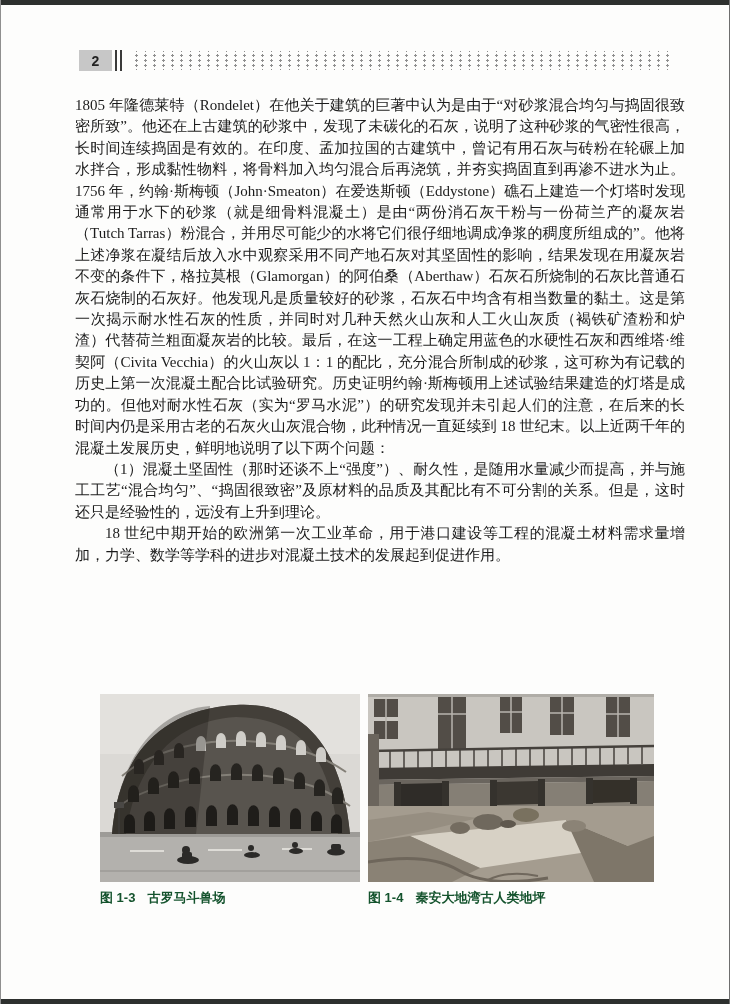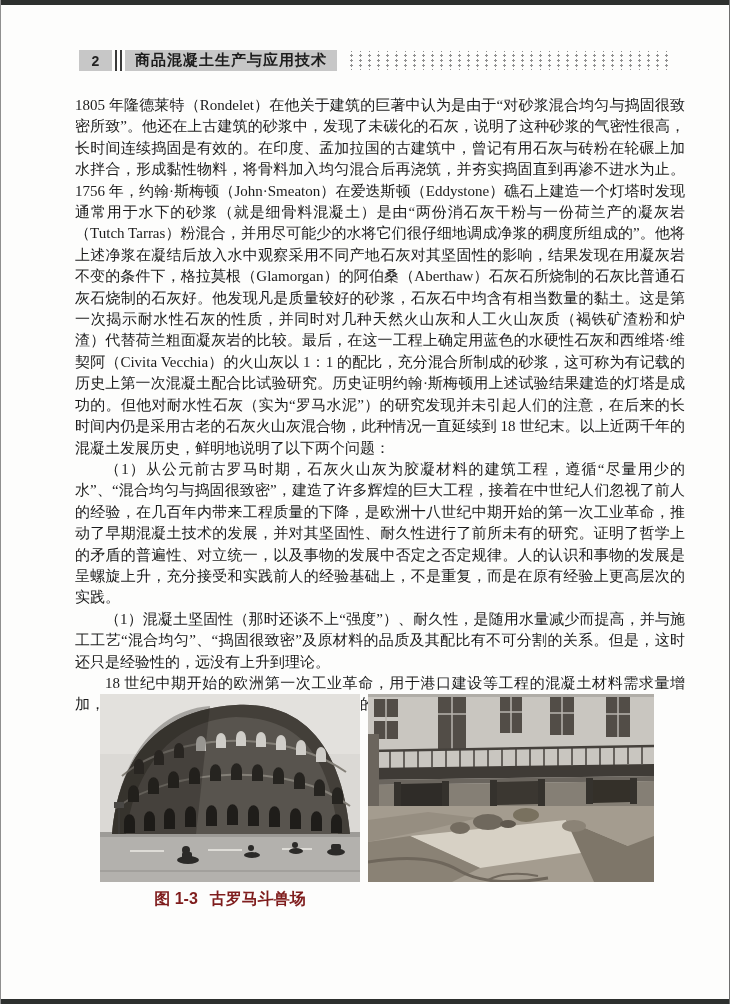--- a/index.html
+++ b/index.html
@@ -57,43 +57,41 @@
   .bodytext p.indent{text-indent:2em;}
 
   
   .figures{
     position:absolute;top:694px;left:99px;
     display:flex;gap:8px;align-items:flex-start;
   }
   figure{margin:0;}
   figure svg{display:block;}
   figcaption{
-    margin-top:7px;text-align:center;
+    margin-top:7px;text-align:left;
     font-family:"Liberation Sans","DejaVu Sans",sans-serif;
-    font-size:16px;font-weight:bold;color:#7f1d1d;
+    font-size:13px;font-weight:bold;color:#14532d;
   }
   figcaption .cap-title{margin-left:12px;}
 </style>
 </head>
 <body>
 
 <div class="page">
 
   <div class="scan-edge top"></div>
 
   <header class="hdr">
     <div class="pagenum">2</div>
     <div class="vbar"></div>
-    <div class="titlebox">商品混凝土生产与应用技术</div>
     <div class="dots"></div>
   </header>
 
   <main class="bodytext">
     <p>1805 年隆德莱特（Rondelet）在他关于建筑的巨著中认为是由于“对砂浆混合均匀与捣固很致密所致”。他还在上古建筑的砂浆中，发现了未碳化的石灰，说明了这种砂浆的气密性很高，长时间连续捣固是有效的。在印度、孟加拉国的古建筑中，曾记有用石灰与砖粉在轮碾上加水拌合，形成黏性物料，将骨料加入均匀混合后再浇筑，并夯实捣固直到再渗不进水为止。1756 年，约翰·斯梅顿（John·Smeaton）在爱迭斯顿（Eddystone）礁石上建造一个灯塔时发现通常用于水下的砂浆（就是细骨料混凝土）是由“两份消石灰干粉与一份荷兰产的凝灰岩（Tutch Tarras）粉混合，并用尽可能少的水将它们很仔细地调成净浆的稠度所组成的”。他将上述净浆在凝结后放入水中观察采用不同产地石灰对其坚固性的影响，结果发现在用凝灰岩不变的条件下，格拉莫根（Glamorgan）的阿伯桑（Aberthaw）石灰石所烧制的石灰比普通石灰石烧制的石灰好。他发现凡是质量较好的砂浆，石灰石中均含有相当数量的黏土。这是第一次揭示耐水性石灰的性质，并同时对几种天然火山灰和人工火山灰质（褐铁矿渣粉和炉渣）代替荷兰粗面凝灰岩的比较。最后，在这一工程上确定用蓝色的水硬性石灰和西维塔·维契阿（Civita Vecchia）的火山灰以 1：1 的配比，充分混合所制成的砂浆，这可称为有记载的历史上第一次混凝土配合比试验研究。历史证明约翰·斯梅顿用上述试验结果建造的灯塔是成功的。但他对耐水性石灰（实为“罗马水泥”）的研究发现并未引起人们的注意，在后来的长时间内仍是采用古老的石灰火山灰混合物，此种情况一直延续到 18 世纪末。以上近两千年的混凝土发展历史，鲜明地说明了以下两个问题：</p>
-    <p class="indent">（1）从公元前古罗马时期，石灰火山灰为胶凝材料的建筑工程，遵循“尽量用少的水”、“混合均匀与捣固很致密”，建造了许多辉煌的巨大工程，接着在中世纪人们忽视了前人的经验，在几百年内带来工程质量的下降，是欧洲十八世纪中期开始的第一次工业革命，推动了早期混凝土技术的发展，并对其坚固性、耐久性进行了前所未有的研究。证明了哲学上的矛盾的普遍性、对立统一，以及事物的发展中否定之否定规律。人的认识和事物的发展是呈螺旋上升，充分接受和实践前人的经验基础上，不是重复，而是在原有经验上更高层次的实践。</p>
     <p class="indent">（1）混凝土坚固性（那时还谈不上“强度”）、耐久性，是随用水量减少而提高，并与施工工艺“混合均匀”、“捣固很致密”及原材料的品质及其配比有不可分割的关系。但是，这时还只是经验性的，远没有上升到理论。</p>
     <p class="indent">18 世纪中期开始的欧洲第一次工业革命，用于港口建设等工程的混凝土材料需求量增加，力学、数学等学科的进步对混凝土技术的发展起到促进作用。</p>
   </main>
 
   <section class="figures">
 
     <figure>
       <svg width="260" height="188" viewBox="0 0 260 188" role="img" aria-label="photo">
 
         <rect width="260" height="188" fill="#dbd9d5"></rect>
@@ -253,18 +251,21 @@
         <polygon points="198,126 260,152 286,142 286,188 226,188" fill="#7e7669"></polygon>
         <polygon points="0,126 60,118 110,124 60,136 0,148" fill="#968e81"></polygon>
         <ellipse cx="120" cy="128" rx="15" ry="8" fill="#6f685d"></ellipse>
         <ellipse cx="158" cy="121" rx="13" ry="7" fill="#79715f"></ellipse>
         <ellipse cx="92" cy="134" rx="10" ry="6" fill="#746c60"></ellipse>
         <ellipse cx="206" cy="132" rx="12" ry="6" fill="#8b8376"></ellipse>
         <ellipse cx="140" cy="130" rx="8" ry="4" fill="#5f584e"></ellipse>
         <path d="M0,168 Q60,158 90,176 T180,184" stroke="#6e665b" stroke-width="3" fill="none"></path>
         <path d="M120,186 q20,-10 50,-4" stroke="#70685d" stroke-width="2" fill="none"></path>
       </svg>
+      <figcaption>
+        <span class="cap-label">图 1-4</span><span class="cap-title">秦安大地湾古人类地坪</span>
+      </figcaption>
     </figure>
 
   </section>
 
   <div class="scan-edge bottom"></div>
 </div>
 
 </body></html>

